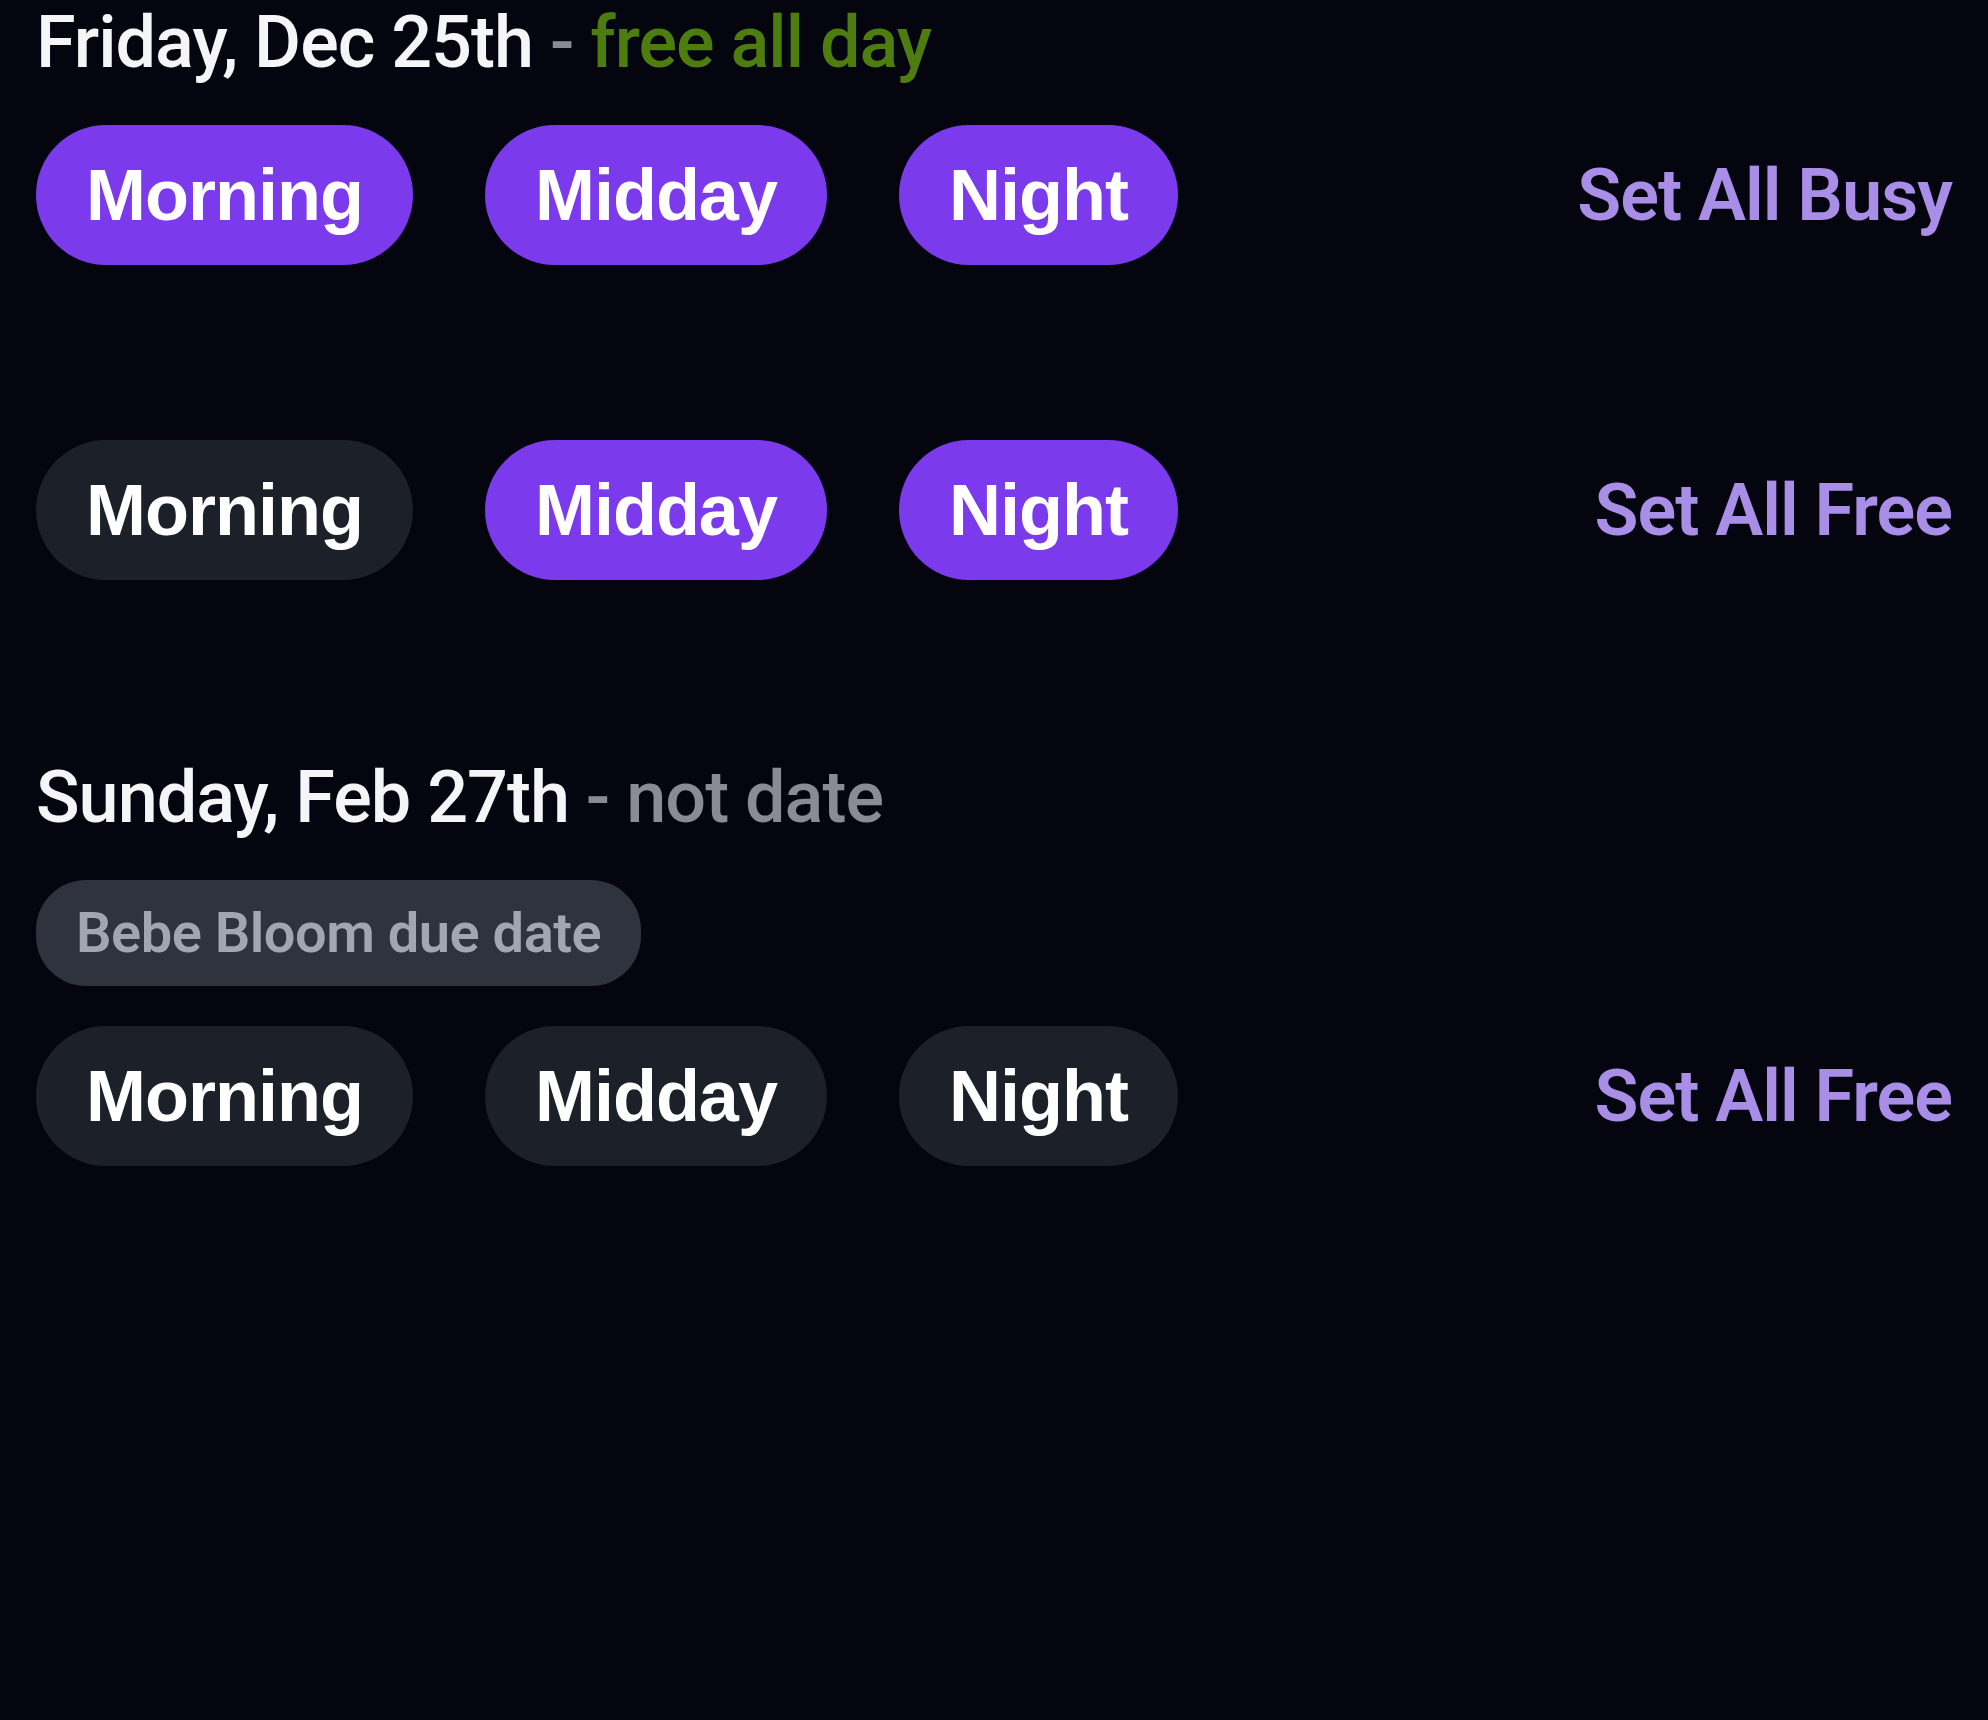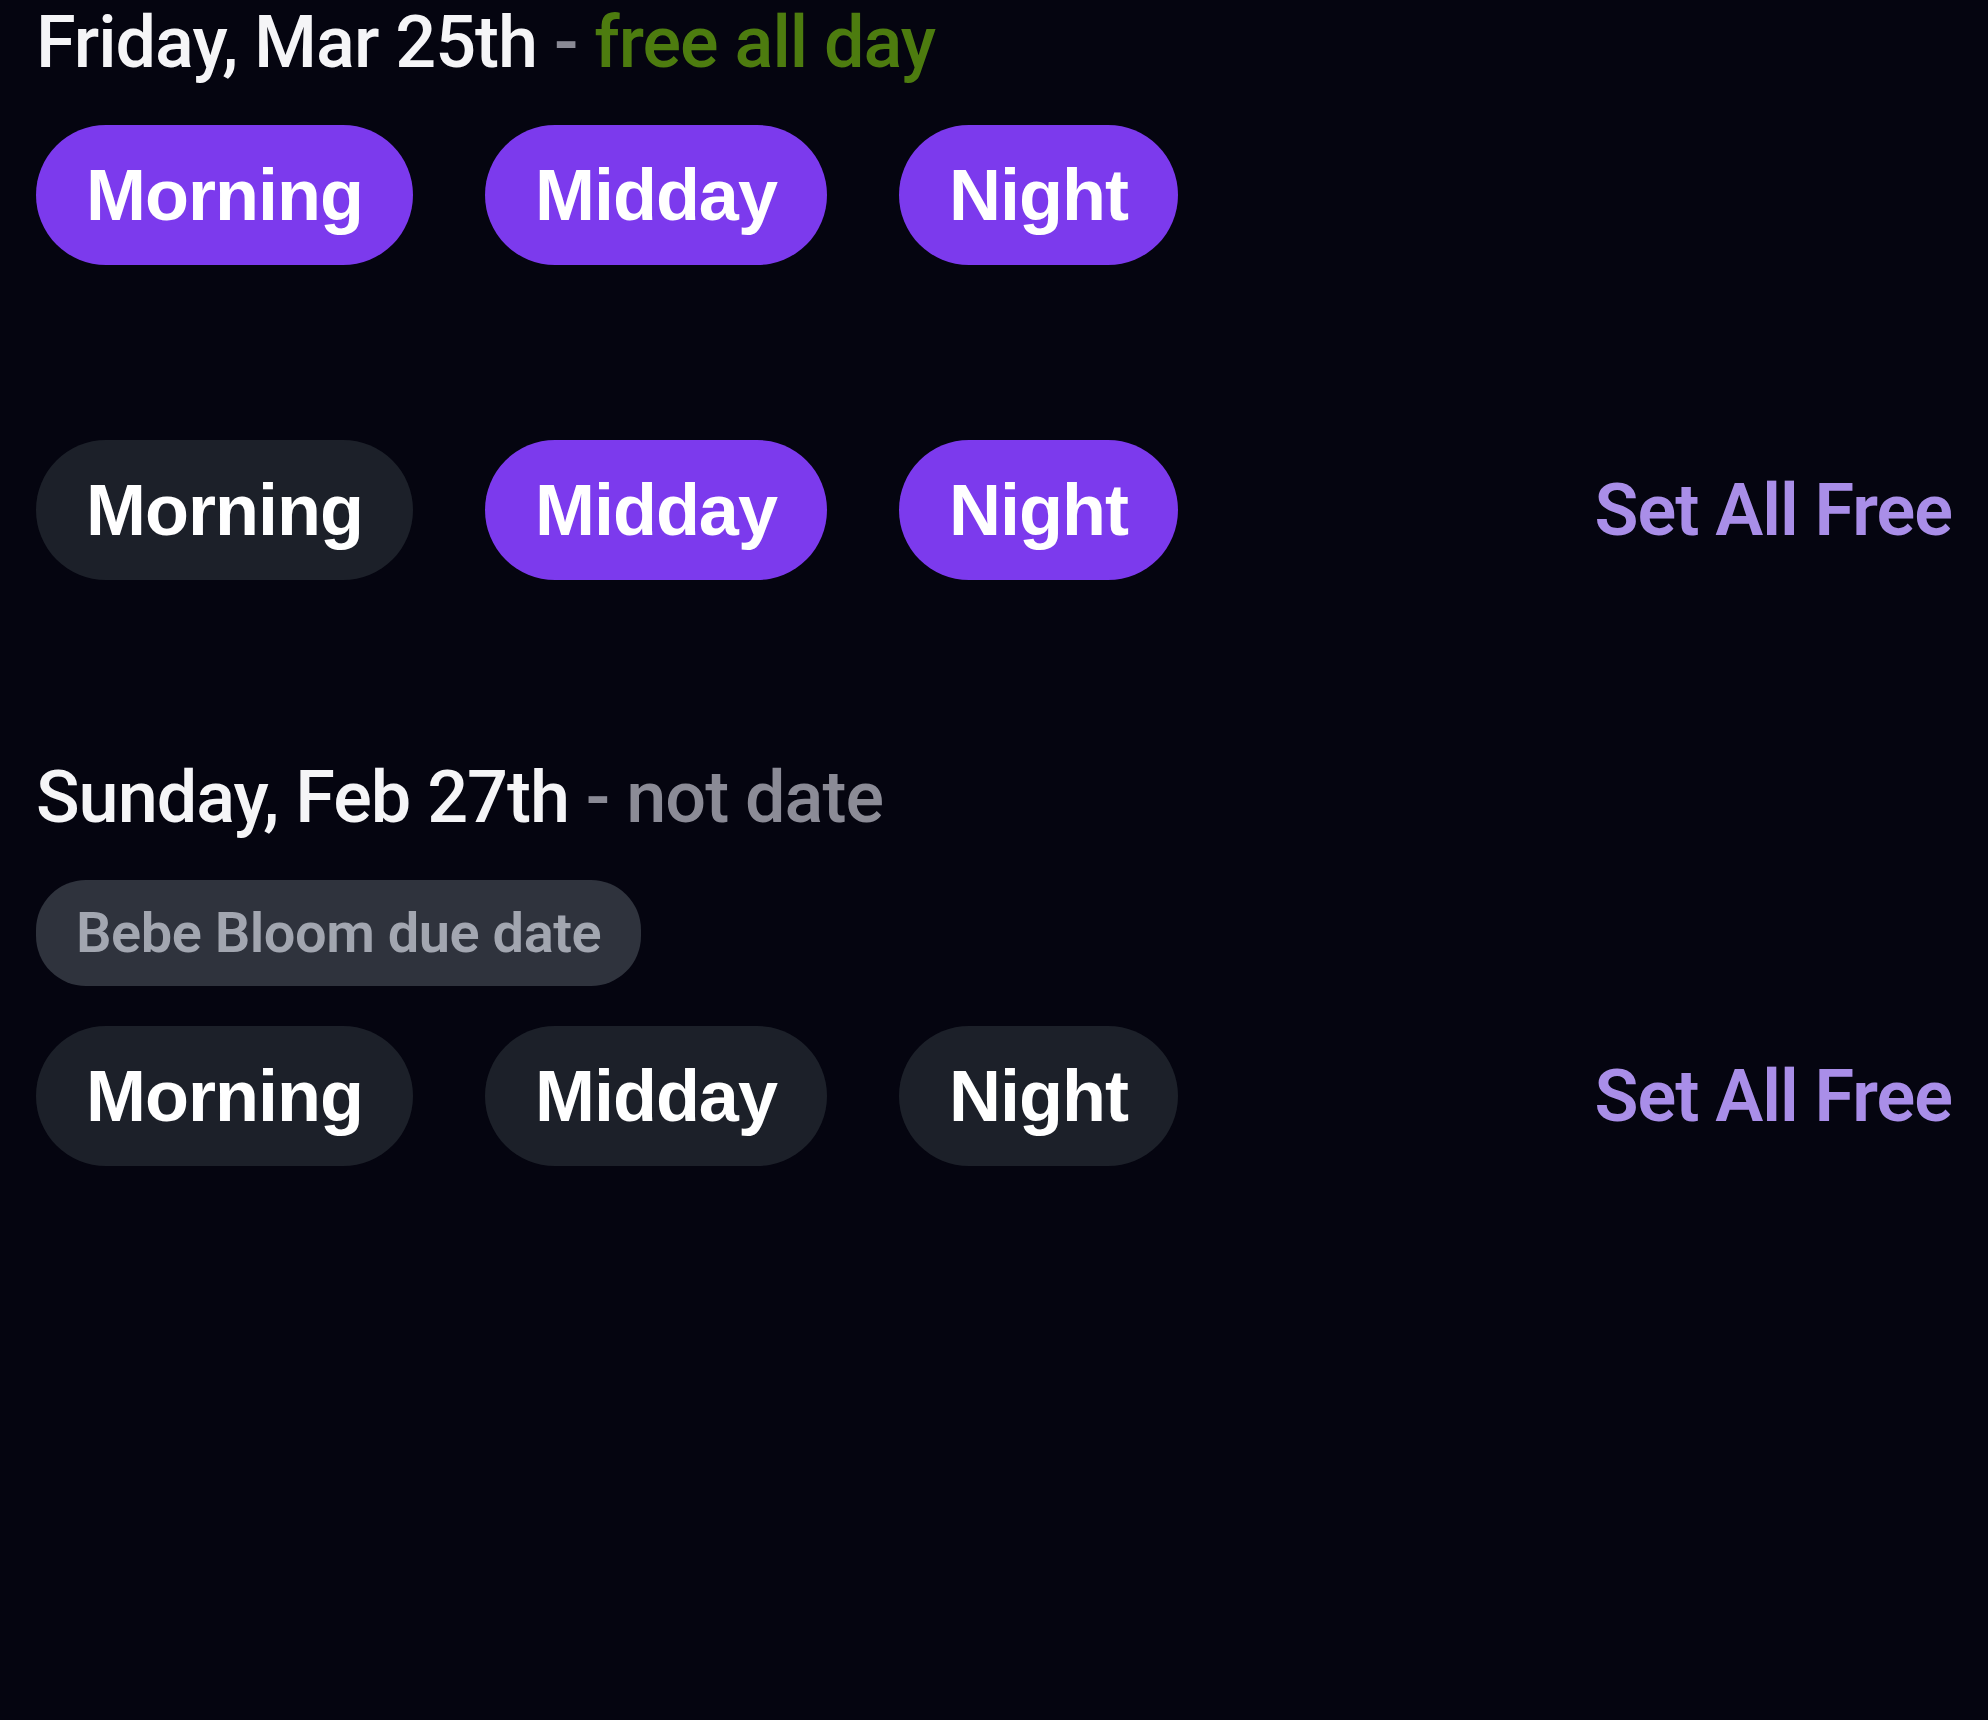--- a/index.html
+++ b/index.html
@@ -85,25 +85,26 @@
       margin-left: auto;
       cursor: pointer;
       letter-spacing: -1px;
     }
   </style>
 </head>
 <body>
 
 <div id="app">
     <div class="day-block">
-      <div class="day-header"><span class="date-text">Friday, Mar 25th</span><span class="separator"> - </span><span class="status-free">free all day</span></div>
+      <div class="day-header"><span class="date-text">Friday, Dec 25th</span><span class="separator"> - </span><span class="status-free">free all day</span></div>
       <div class="slots-row">
         <button class="slot-button slot-free">Morning</button>
         <button class="slot-button slot-free">Midday</button>
         <button class="slot-button slot-free">Night</button>
+        <span class="toggle-all">Set All Busy</span>
       </div>
     </div>
     <div class="day-block">
       <div class="slots-row">
         <button class="slot-button slot-busy">Morning</button>
         <button class="slot-button slot-free">Midday</button>
         <button class="slot-button slot-free">Night</button>
         <span class="toggle-all">Set All Free</span>
       </div>
     </div>

